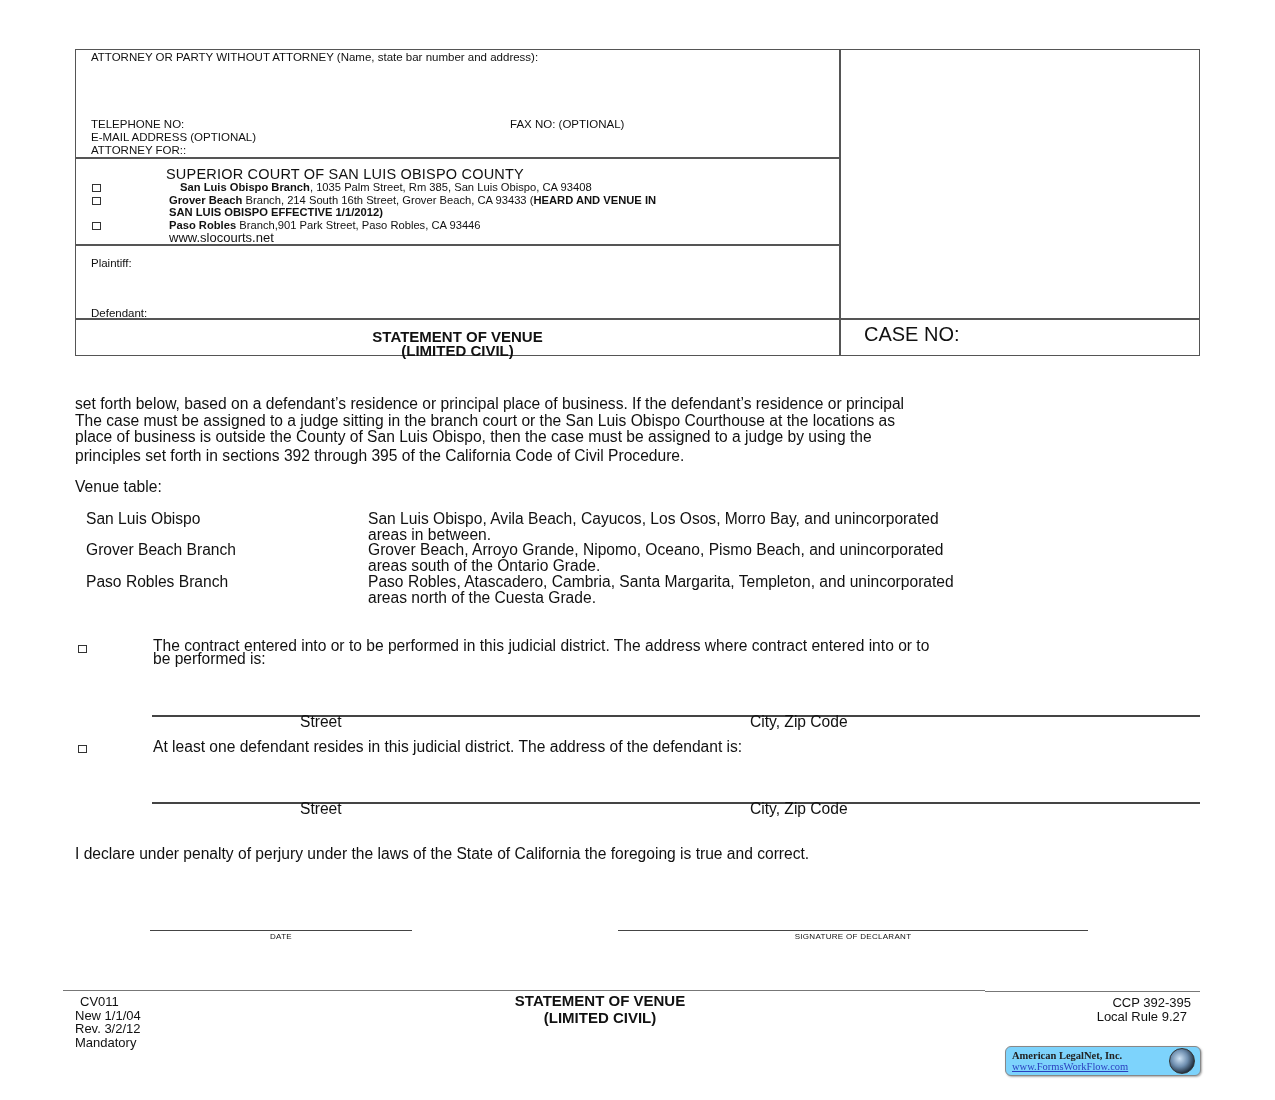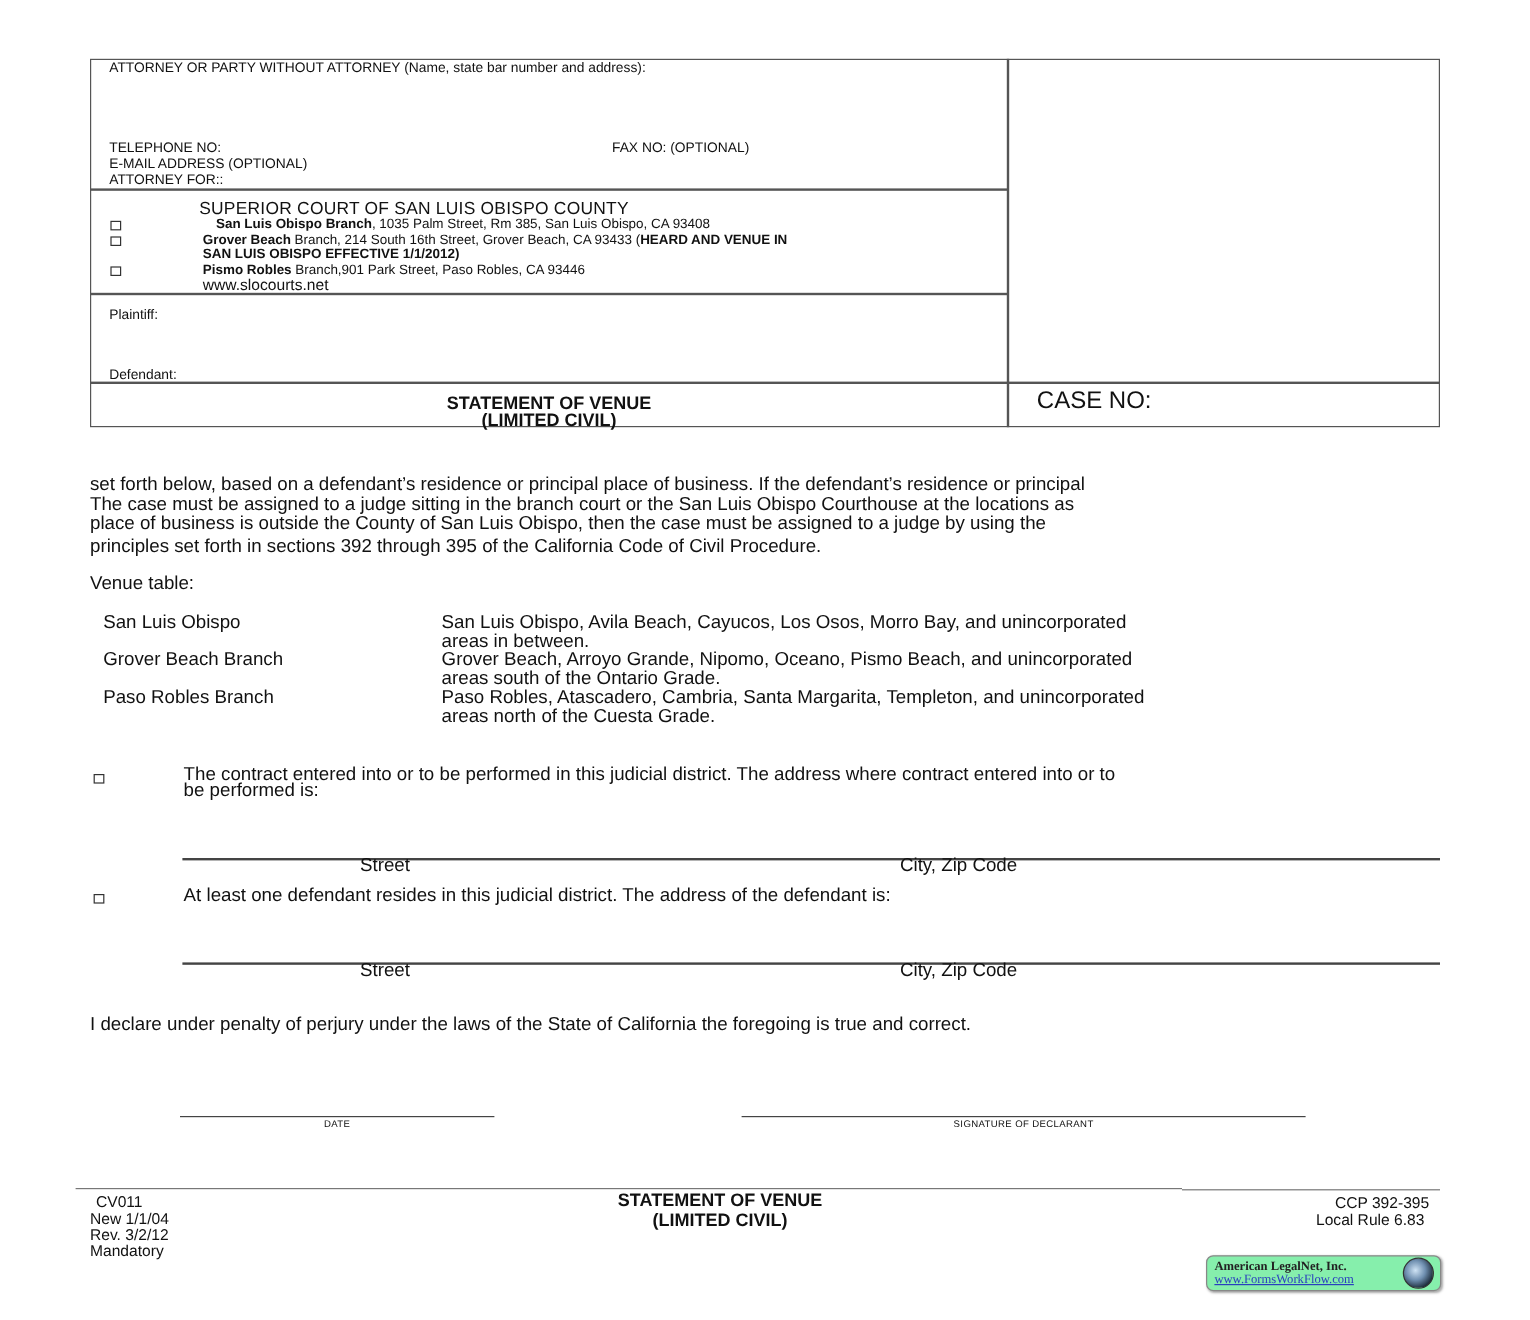--- a/index.html
+++ b/index.html
@@ -14,21 +14,21 @@
   .cb { display: inline-block; width: 7px; height: 6px; border: 1px solid #333; }
   .title-center { font-weight: bold; font-size: 15px; line-height: 14px; text-align: center; }
   .case-no { font-size: 20px; }
   .body-text { font-size: 15.6px; line-height: 16.5px; }
   .venue-row { position: absolute; font-size: 15.6px; line-height: 16px; }
   .sigline { position: absolute; height: 1px; background: #444; }
   .tiny { font-size: 8px; letter-spacing: 0.3px; }
   .footer-left { font-size: 13px; line-height: 13.5px; }
   .footer-center { font-size: 15px; font-weight: bold; text-align: center; line-height: 17px; }
   .footer-right { font-size: 13px; line-height: 14px; text-align: right; }
-  .logo-box { position: absolute; left: 1005px; top: 1046px; width: 194px; height: 28px; border: 1px solid #888; border-radius: 6px; box-shadow: 1px 1px 2px #aaa; background: #86efac; }
+  .logo-box { position: absolute; left: 1005px; top: 1046px; width: 194px; height: 28px; border: 1px solid #888; border-radius: 6px; box-shadow: 1px 1px 2px #aaa; background: #7dd3fc; }
   .logo-name { position: absolute; left: 6px; top: 3px; font-family: "Liberation Serif", serif; font-weight: bold; font-size: 10.5px; color: #222; }
   .logo-url { position: absolute; left: 6px; top: 14px; font-family: "Liberation Serif", serif; font-size: 10.5px; color: #2a3fbf; text-decoration: underline; }
   .logo-globe { position: absolute; right: 5px; top: 1px; width: 24px; height: 24px; border-radius: 50%; background: radial-gradient(circle at 40% 40%, #cfe3f5 0%, #6f8fb0 40%, #1c2b3a 75%); border: 1px solid #333; }
 </style>
 </head>
 <body>
 
 <div class="hdr-box"></div>
 <div class="vline" style="left:839px; top:49px; height:307px;"></div>
 <div class="hline" style="left:75px; top:157px; width:765px;"></div>
@@ -49,21 +49,21 @@
 <div class="abs court-title" style="left:166px; top:166px;">SUPERIOR COURT OF SAN LUIS OBISPO COUNTY</div>
 
 <span class="abs cb" style="left:92px; top:184px;"></span>
 <div class="abs branch" style="left:180px; top:181px; white-space:nowrap;"><b>San Luis Obispo Branch</b><span>, 1035 Palm Street, Rm 385, San Luis Obispo, CA 93408</span></div>
 
 <span class="abs cb" style="left:92px; top:197px;"></span>
 <div class="abs branch" style="left:169px; top:194px; white-space:nowrap;"><b>Grover Beach</b><span> Branch, 214 South 16th Street, Grover Beach, CA 93433 (</span><b>HEARD AND VENUE  IN</b></div>
 <div class="abs branch" style="left:169px; top:206px;"><b>SAN LUIS OBISPO EFFECTIVE 1/1/2012)</b></div>
 
 <span class="abs cb" style="left:92px; top:222px;"></span>
-<div class="abs branch" style="left:169px; top:219px; white-space:nowrap;"><b>Pismo Robles</b><span> Branch,901 Park Street, Paso Robles, CA 93446</span></div>
+<div class="abs branch" style="left:169px; top:219px; white-space:nowrap;"><b>Paso Robles</b><span> Branch,901 Park Street, Paso Robles, CA 93446</span></div>
 <div class="abs" style="left:169px; top:230px; font-size:13px;">www.slocourts.net</div>
 
 <div class="abs small" style="left:91px; top:257px;">Plaintiff:</div>
 <div class="abs" style="left:160px; top:252px; width:670px; height:40px;"></div>
 <div class="abs small" style="left:91px; top:307px;">Defendant:</div>
 <div class="abs" style="left:170px; top:296px; width:660px; height:20px;"></div>
 
 <div class="abs" style="left:842px; top:51px; width:356px; height:266px;"></div>
 
 <div class="abs title-center" style="left:75px; top:330px; width:765px;">
@@ -135,20 +135,20 @@
   <div>Mandatory</div>
 </div>
 
 <div class="abs footer-center" style="left:450px; top:992px; width:300px;">
   <div>STATEMENT OF VENUE</div>
   <div>(LIMITED CIVIL)</div>
 </div>
 
 <div class="abs footer-right" style="left:1000px; top:996px; width:191px;">
   <div>CCP 392-395</div>
-  <div style="padding-right:4px;">Local Rule 6.83</div>
+  <div style="padding-right:4px;">Local Rule 9.27</div>
 </div>
 
 <div class="logo-box">
   <div class="logo-name">American LegalNet, Inc.</div>
   <div class="logo-url">www.FormsWorkFlow.com</div>
   <div class="logo-globe"></div>
 </div>
 
 </body></html>

